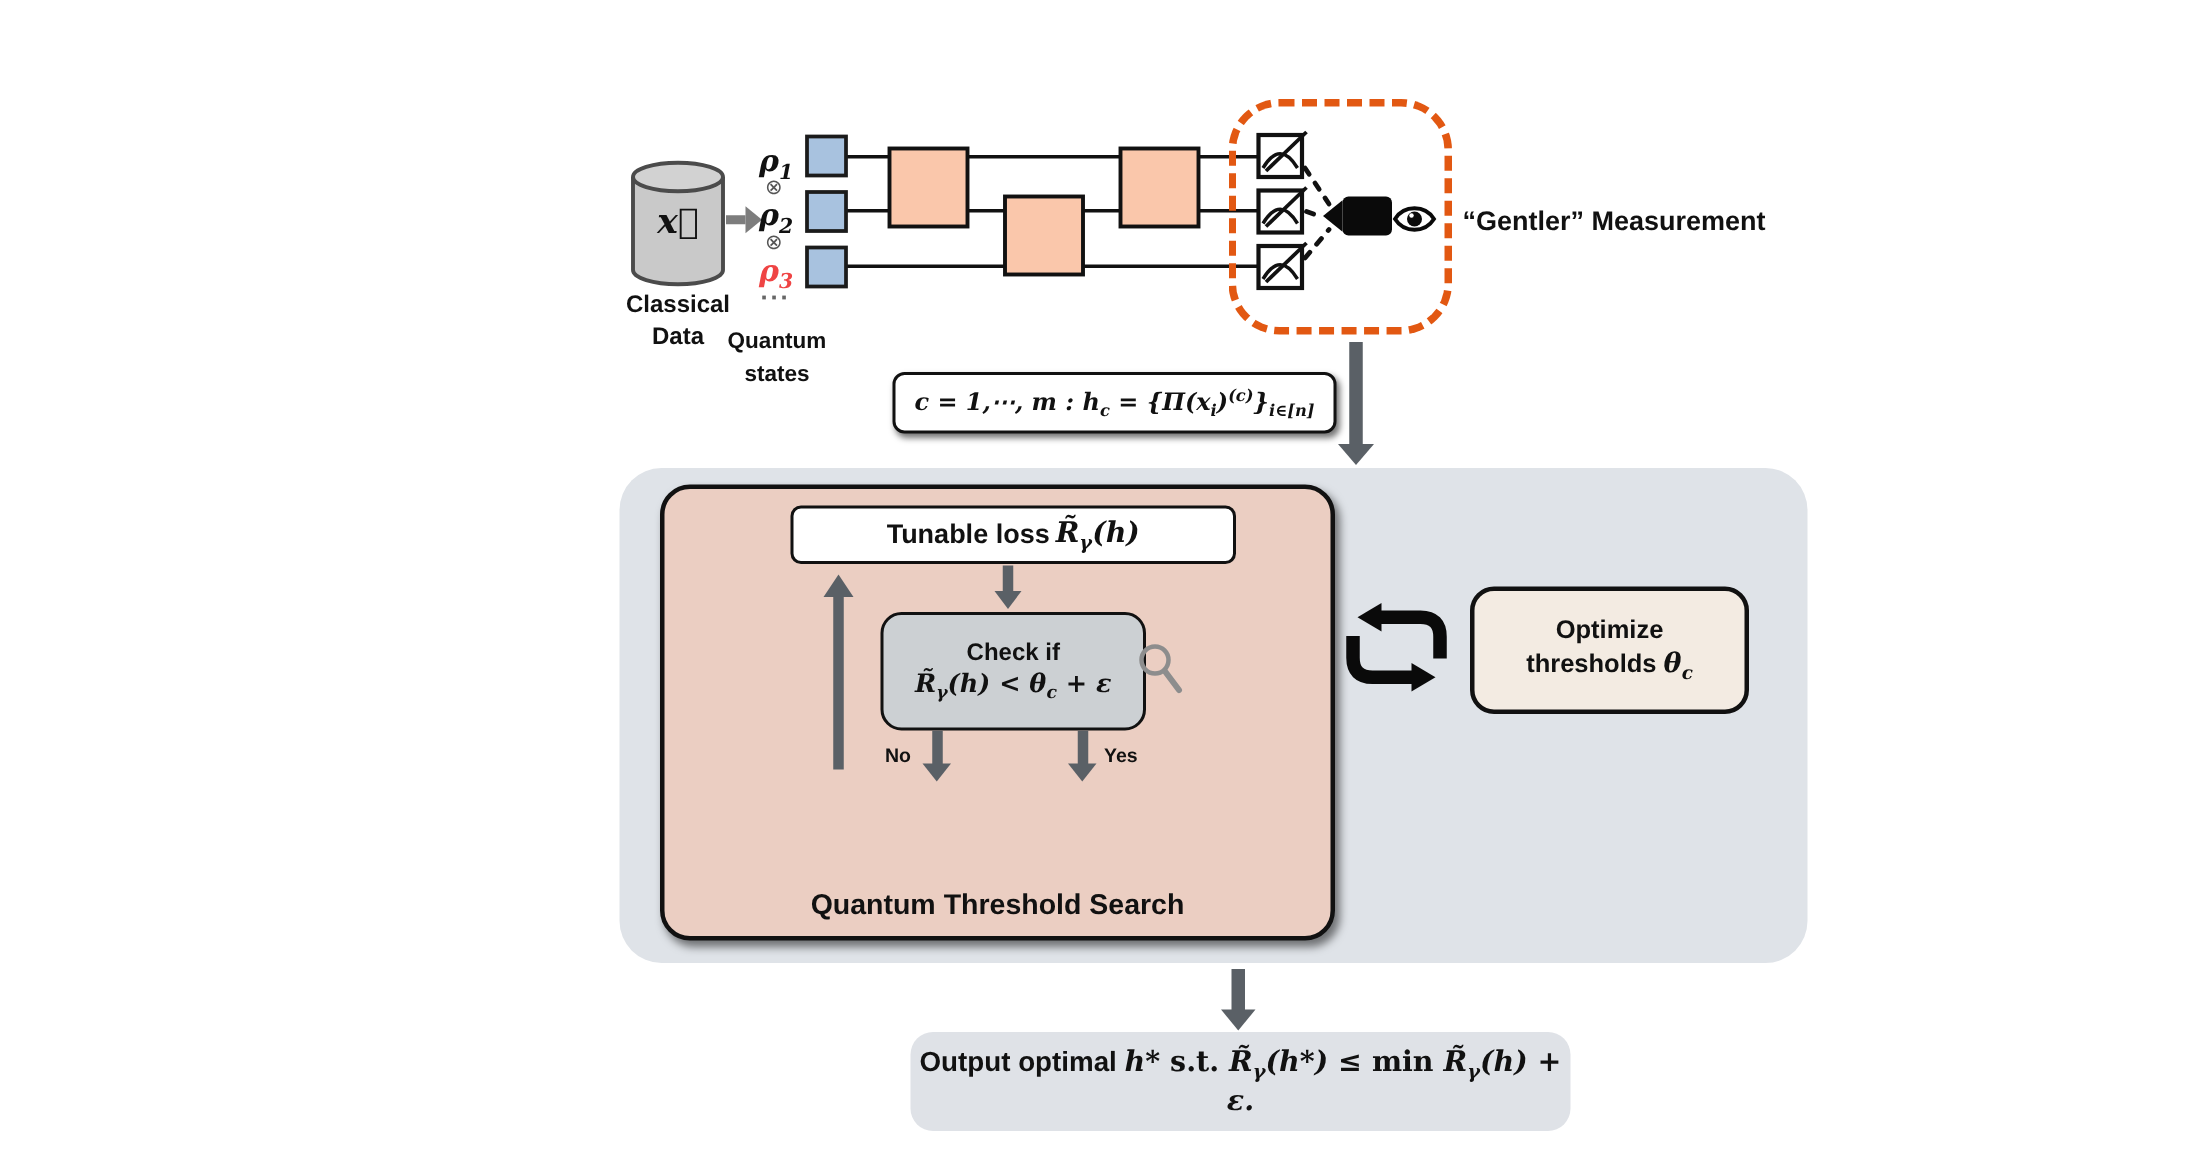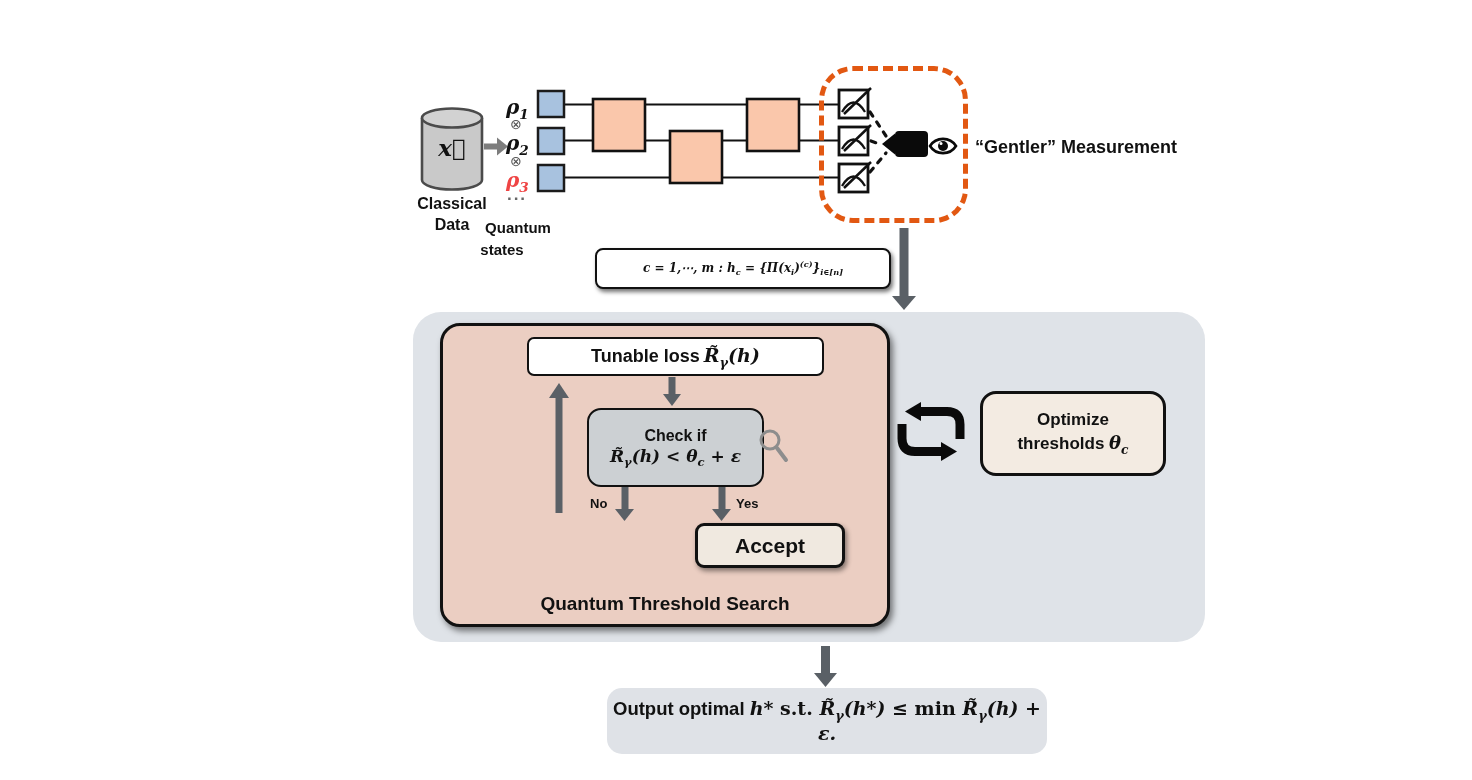--- a/index.html
+++ b/index.html
@@ -110,47 +110,44 @@
   <div class="abs math center" style="left:430px;top:133px;width:44px;height:28px;font-size:23px;font-weight:700;color:#111;">x⃗</div>
 
   <div class="abs math" style="left:506px;top:95px;font-size:20px;color:#111;">ρ<sub>1</sub></div>
   <div class="abs" style="left:510px;top:116px;font-size:14px;color:#555;">⊗</div>
   <div class="abs math" style="left:506px;top:131px;font-size:20px;color:#111;">ρ<sub>2</sub></div>
   <div class="abs" style="left:510px;top:153px;font-size:14px;color:#555;">⊗</div>
   <div class="abs math" style="left:506px;top:168px;font-size:20px;color:#ef4444;">ρ<sub>3</sub></div>
   <div class="abs lbl" style="left:507px;top:189px;font-size:17px;color:#666;letter-spacing:1px;">···</div>
 
   <div class="abs lbl center" style="left:478px;top:219px;width:80px;height:17px;font-size:15px;">Quantum</div>
-  <div class="abs lbl center" style="left:462px;top:241px;width:80px;height:17px;font-size:15px;">states</div>
+  <div class="abs lbl center" style="left:478px;top:241px;width:80px;height:17px;font-size:15px;">states</div>
 
   <div class="abs lbl" style="left:975px;top:137px;font-size:18px;">“Gentler” Measurement</div>
 
   <div class="abs center" id="formula-box">
-    <span class="math" style="font-size:12px;color:#111;">c = 1,⋯, m : h<sub>c</sub> = {Π(x<sub>i</sub>)<sup>(c)</sup>}<sub>i∈[n]</sub></span>
+    <span class="math" style="font-size:16px;color:#111;">c = 1,⋯, m : h<sub>c</sub> = {Π(x<sub>i</sub>)<sup>(c)</sup>}<sub>i∈[n]</sub></span>
   </div>
 
   <div class="abs" id="gray-container"></div>
   <div class="abs" id="pink-box"></div>
 
   <div class="abs center" id="tunable-box">
     <span class="lbl" style="font-size:18px;">Tunable loss </span>
     <span class="math" style="font-size:19px;color:#111;margin-left:4px;">R̃<sub>γ</sub>(h)</span>
   </div>
 
   <div class="abs center" id="check-box">
     <span class="lbl" style="font-size:16px;">Check if</span>
     <span class="math" style="font-size:17px;color:#111;">R̃<sub>γ</sub>(h) &lt; θ<sub>c</sub> + ε</span>
   </div>
 
   <div class="abs lbl" style="left:590px;top:496px;font-size:13px;">No</div>
   <div class="abs lbl" style="left:736px;top:496px;font-size:13px;">Yes</div>
 
-  <div class="abs center panel" id="accept-box">
-    <span class="lbl" style="font-size:21px;">Accept</span>
-  </div>
 
   <div class="abs center" id="optimize-box">
     <span class="lbl" style="font-size:17px;">Optimize</span>
     <span>
       <span class="lbl" style="font-size:17px;">thresholds </span>
       <span class="math" style="font-size:18px;color:#111;">θ<sub>c</sub></span>
     </span>
   </div>
 
   <div class="abs lbl center" style="left:440px;top:592px;width:450px;height:24px;font-size:19px;">Quantum Threshold Search</div>

